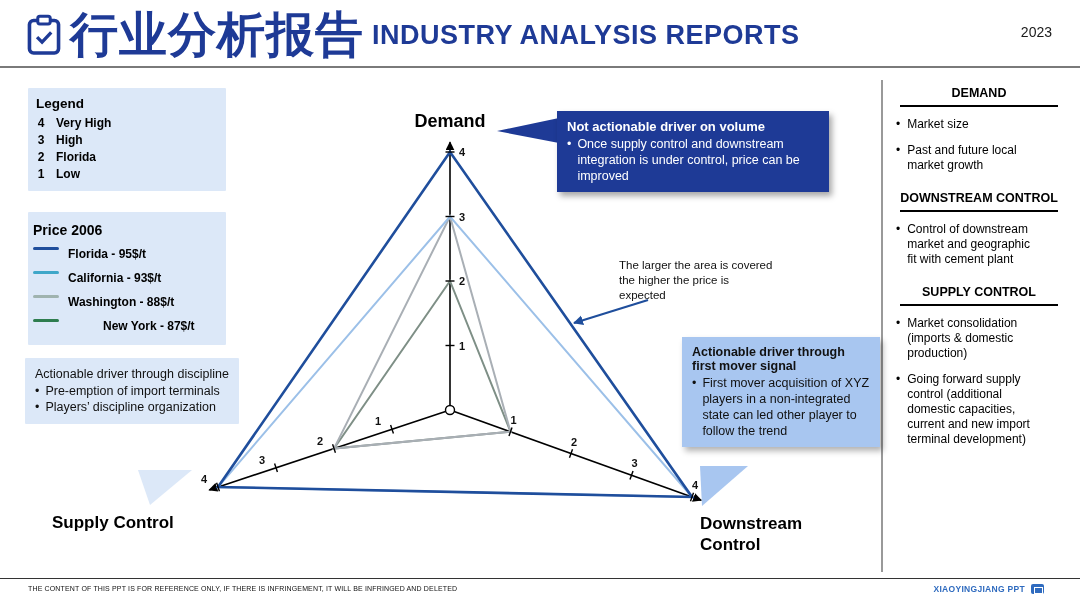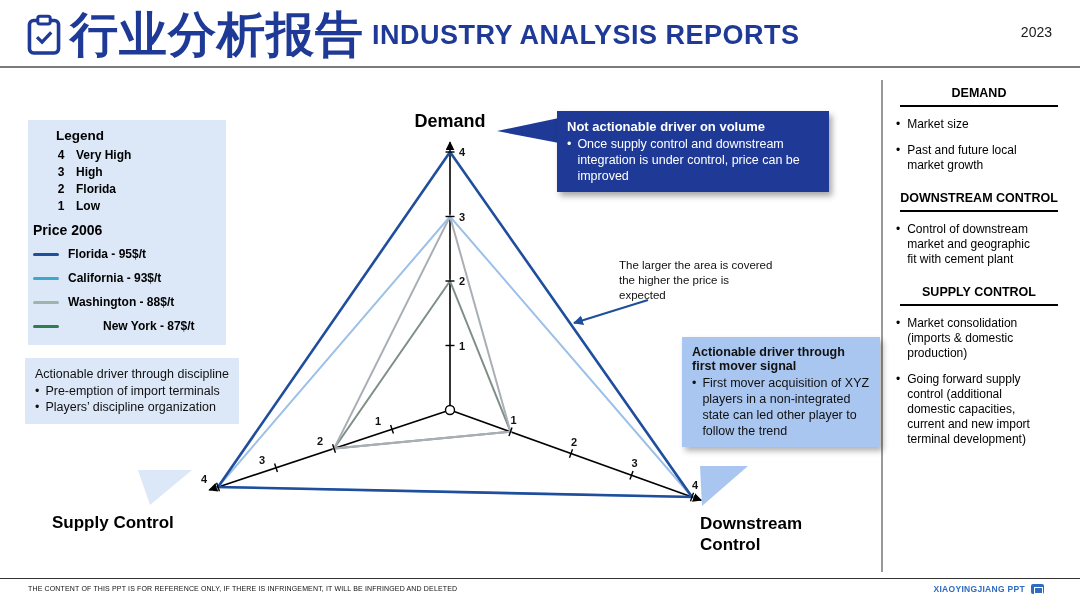--- a/index.html
+++ b/index.html
@@ -8,28 +8,28 @@
 
   
   .header { position:absolute; left:26px; top:8px; height:54px; display:flex; align-items:center; gap:8px; z-index:3; }
   .title-zh { font-size:48px; font-weight:bold; color:#1E3A96; letter-spacing:1px; }
   .title-en { font-size:27px; font-weight:bold; color:#1E3A96; letter-spacing:.5px; }
   .year { position:absolute; right:28px; top:24px; font-size:14px; color:#1a1a1a; z-index:3; }
   .header-rule { position:absolute; left:0; top:66px; width:1080px; border-top:2px solid #7a7a7a; }
 
   
   .panel { background:#DCE8F8; border-radius:1px; }
-  .legend-box { position:absolute; left:28px; top:120px; width:198px; padding:8px 28px; z-index:2; }
+  .legend-box { position:absolute; left:28px; top:88px; width:198px; padding:8px 8px; z-index:2; }
   .legend-title { font-size:13.5px; font-weight:bold; margin-bottom:4px; }
   .legend-row { display:flex; gap:10px; font-size:12px; font-weight:bold; line-height:17px; }
   .legend-row .num { width:10px; text-align:center; }
 
   .price-box { position:absolute; left:28px; top:212px; width:198px; padding:10px 5px; z-index:2; }
   .price-title { font-size:14px; font-weight:bold; margin-bottom:9px; }
-  .price-row { display:flex; align-items:center; gap:9px; margin-bottom:10px; }
+  .price-row { display:flex; align-items:flex-start; gap:9px; margin-bottom:10px; }
   .price-row:last-child { margin-bottom:2px;gap:44px; }
   .swatch { width:26px; height:3px; border-radius:2px; flex:0 0 auto; }
   .price-name { font-size:12px; font-weight:bold; }
 
   .discipline { position:absolute; left:25px; top:358px; width:214px; padding:8px 10px; font-size:12.5px; line-height:16.5px; color:#111; z-index:2; }
   .bullet-row { display:flex; gap:6px; }
   .bullet-row .b { flex:0 0 auto; }
 
   
   .volume { position:absolute; left:557px; top:111px; width:272px; background:#1E3A96; color:#fff; padding:8px 10px; box-shadow:3px 4px 6px rgba(0,0,0,.35); z-index:2; }

